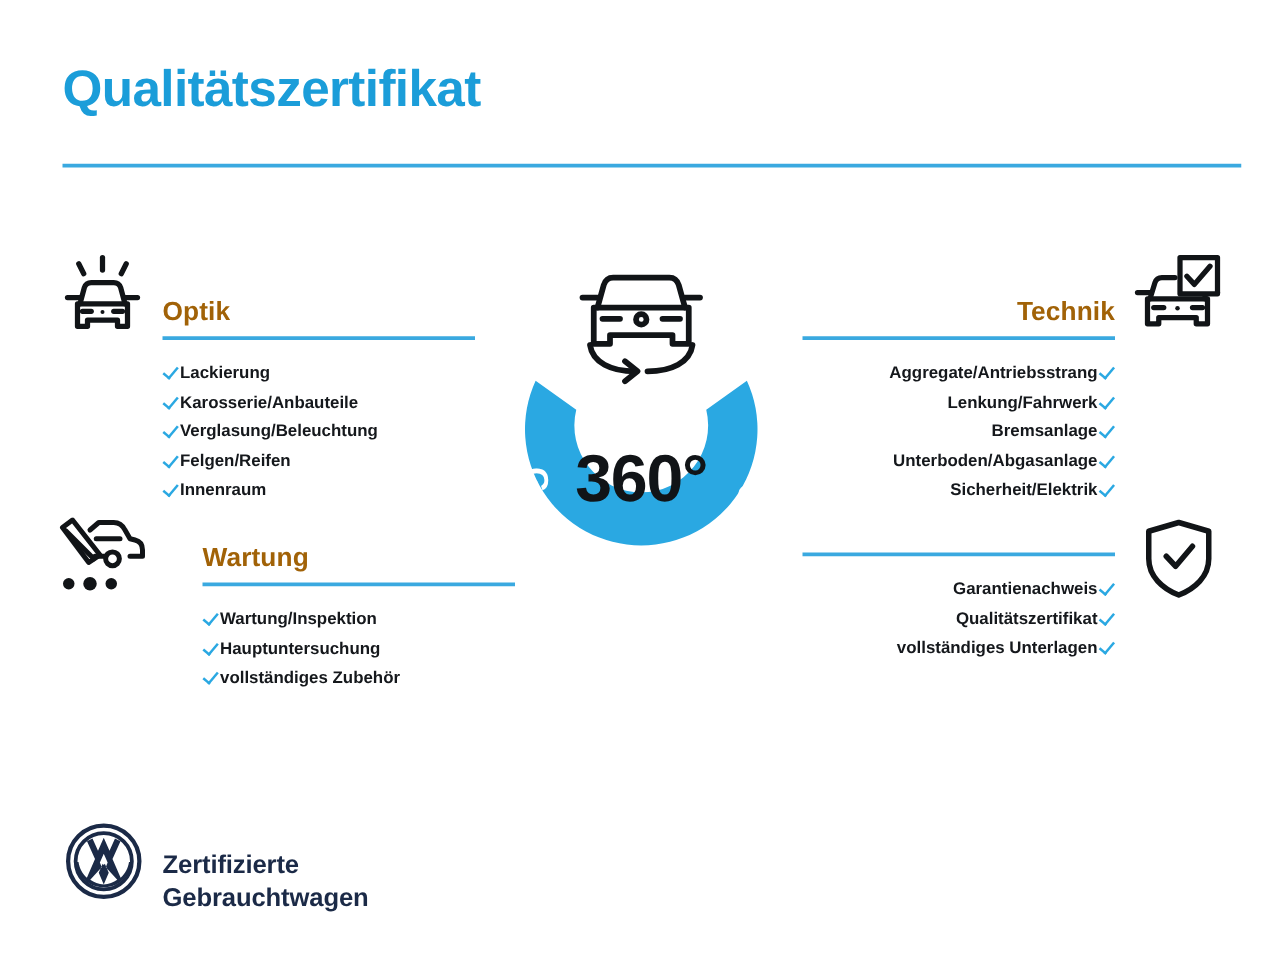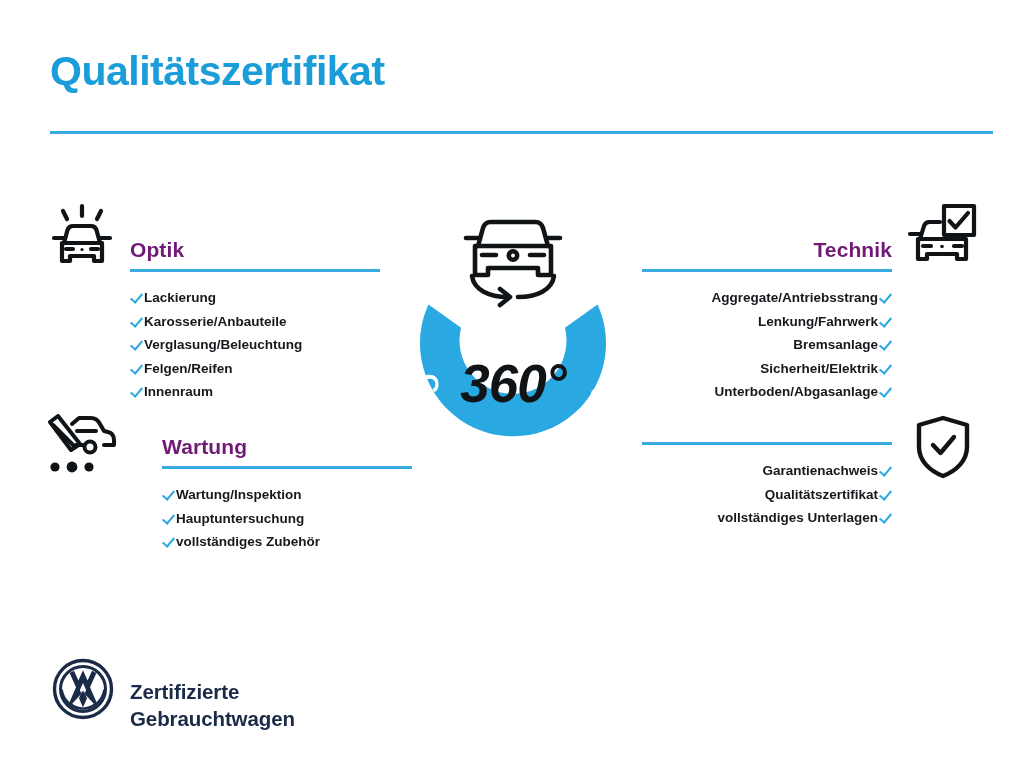--- a/index.html
+++ b/index.html
@@ -50,21 +50,21 @@
   .section.right { left: 642px;  width: 250px; text-align: right; }
 
   .sec-optik    { top: 238px; }
   .sec-wartung  { top: 435px; margin-left: 32px; }
   .sec-technik  { top: 238px; }
   .sec-garantie { top: 434px; }
 
   .sec-heading {
     font-size: 21px;
     font-weight: 700;
-    color: #701a75;
+    color: #a16207;
     letter-spacing: 0.1px;
     line-height: 1.1;
     white-space: nowrap;
   }
 
   .sec-rule {
     margin-top: 8px;
     width: 100%;
     height: 3px;
     background: #3aa9e0;
@@ -135,21 +135,20 @@
     justify-content: center;
     padding-top: 74px;
     pointer-events: none;
   }
   .badge-360 span {
     font-size: 53px;
     font-weight: 700;
     color: #111417;
     letter-spacing: -1px;
     line-height: 1;
-    font-style: italic;
   }
 
   
   .footer {
     position: absolute;
     left: 52px;
     top: 646px;
     display: flex;
     align-items: center;
     gap: 16px;
@@ -313,25 +312,25 @@
         </li>
         <li>
           <span>Lenkung/Fahrwerk</span>
           <span class="check"></span>
         </li>
         <li>
           <span>Bremsanlage</span>
           <span class="check"></span>
         </li>
         <li>
+          <span>Unterboden/Abgasanlage</span>
+          <span class="check"></span>
+        </li>
+        <li>
           <span>Sicherheit/Elektrik</span>
-          <span class="check"></span>
-        </li>
-        <li>
-          <span>Unterboden/Abgasanlage</span>
           <span class="check"></span>
         </li>
       </ul>
   </div>
 
   <div class="section right sec-garantie">
     <div class="sec-rule"></div>
     <ul class="sec-list">
         <li>
           <span>Garantienachweis</span>

